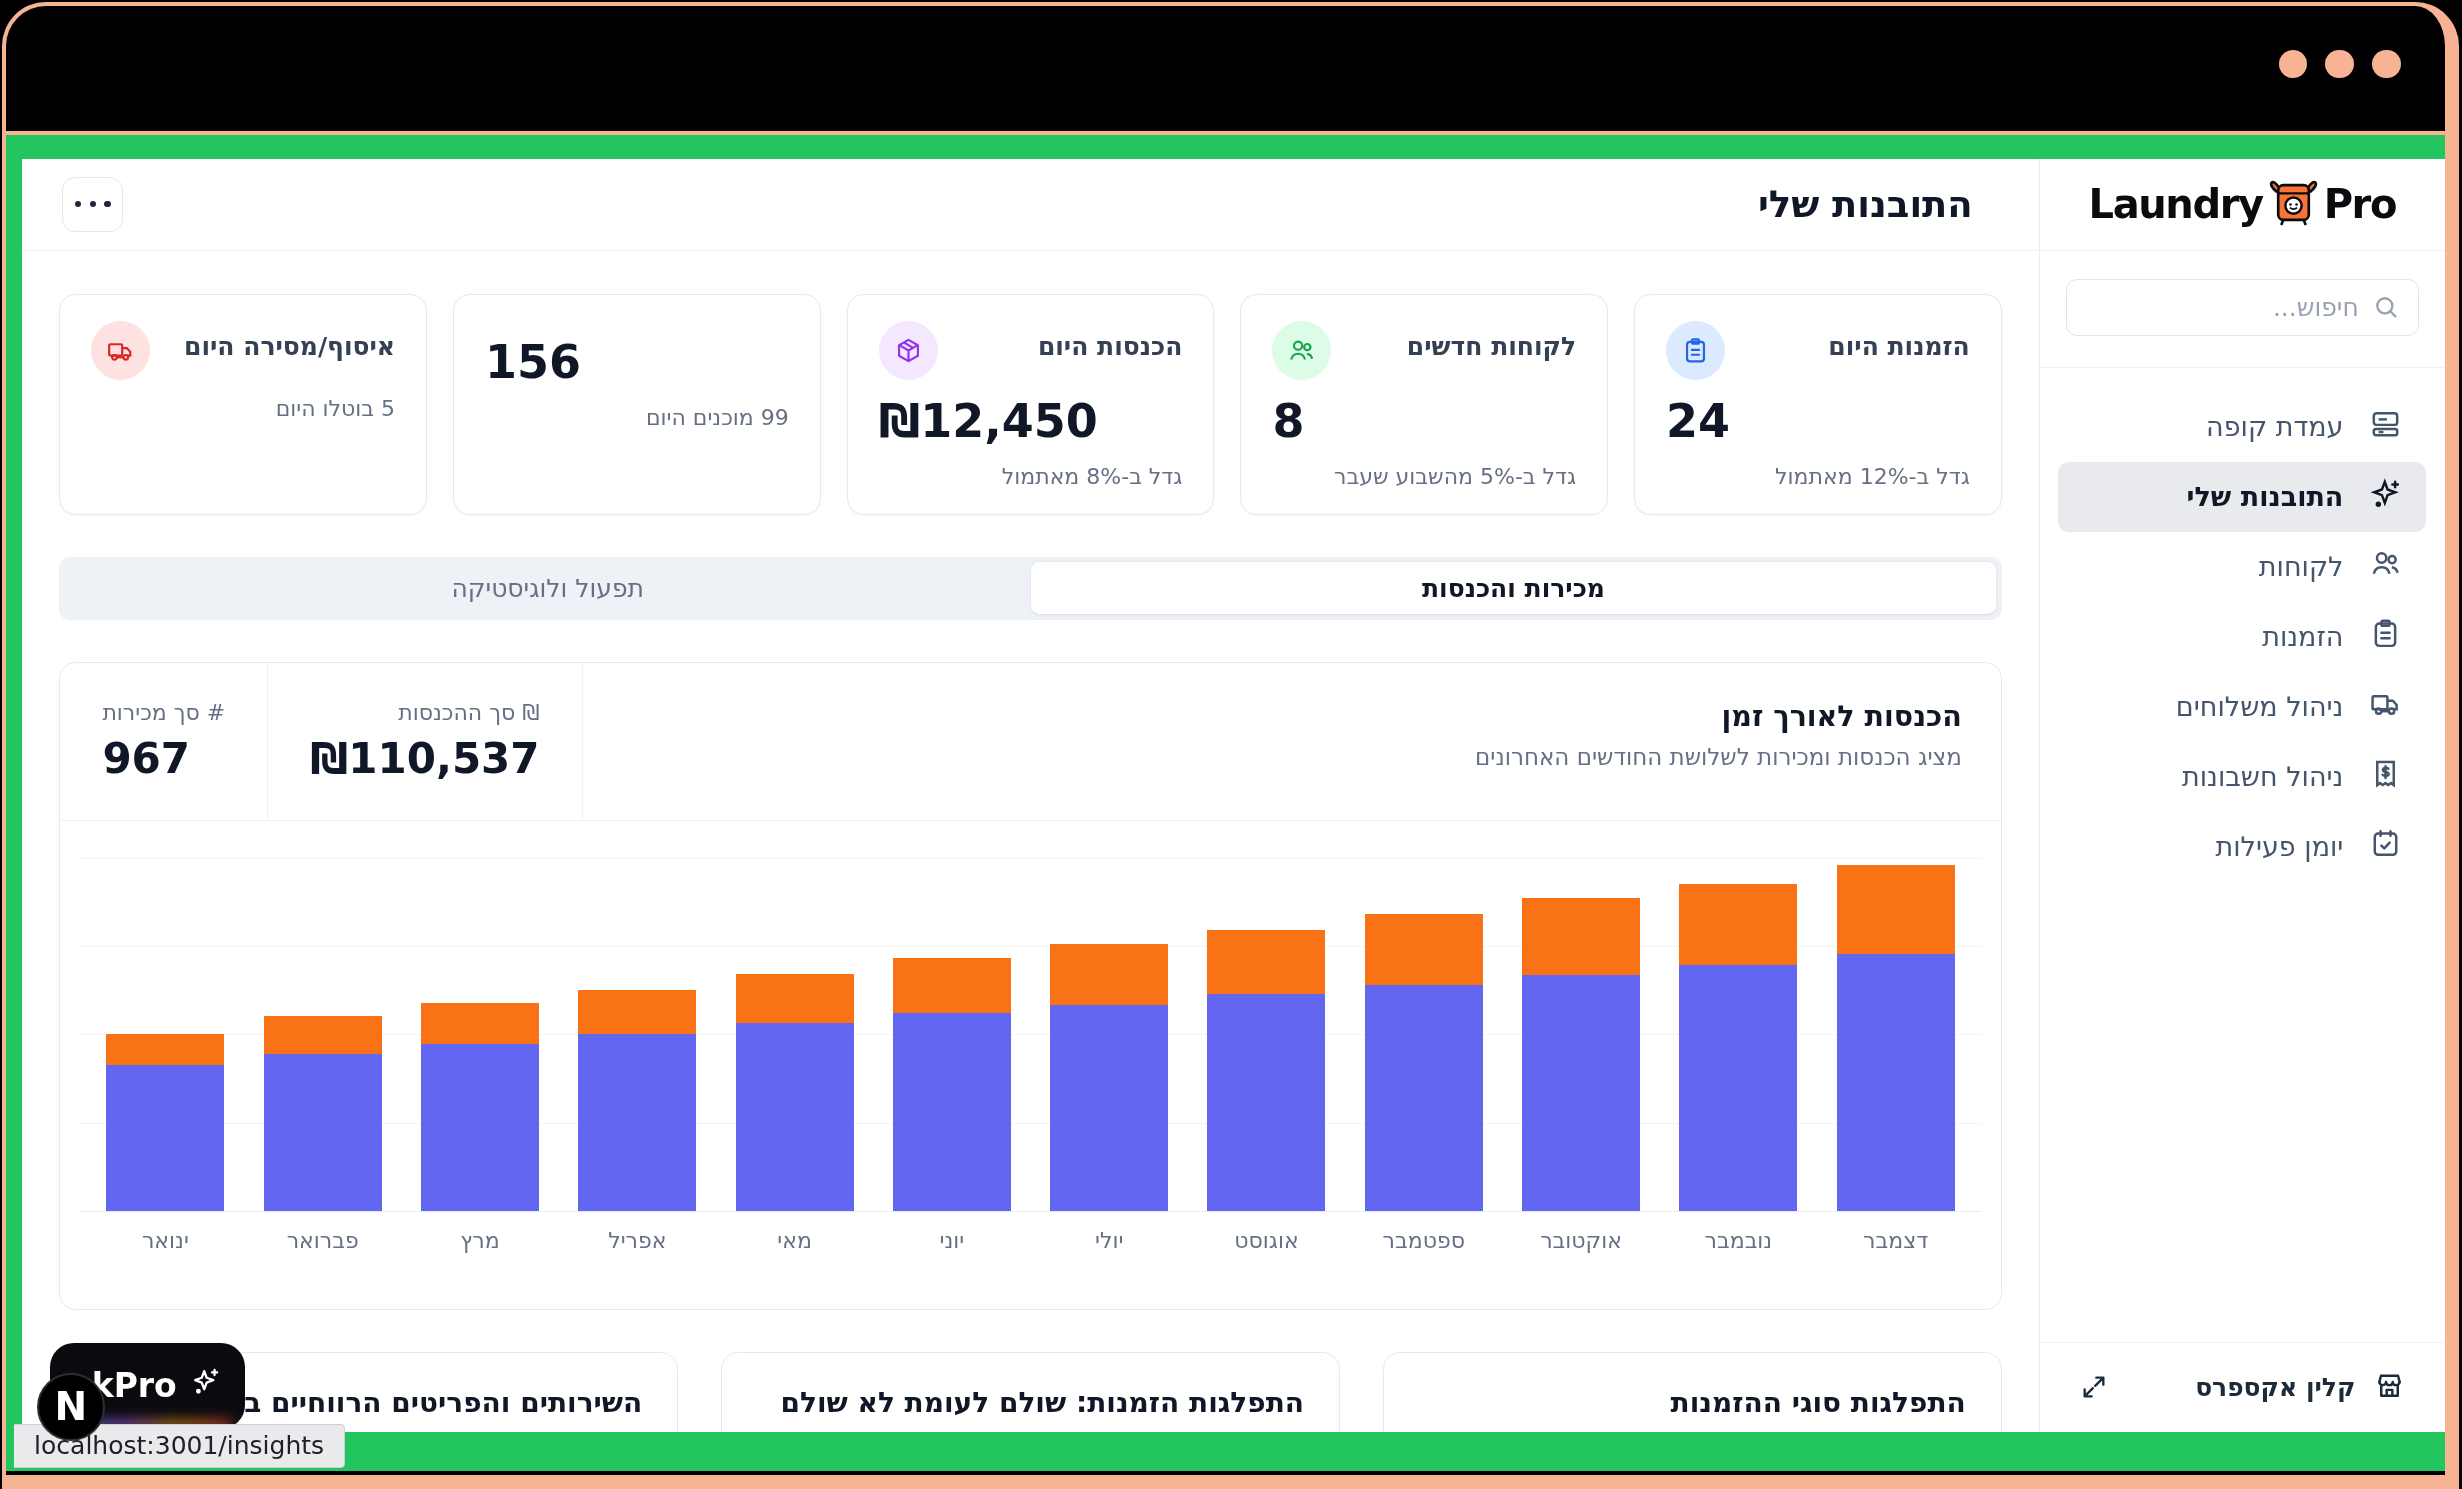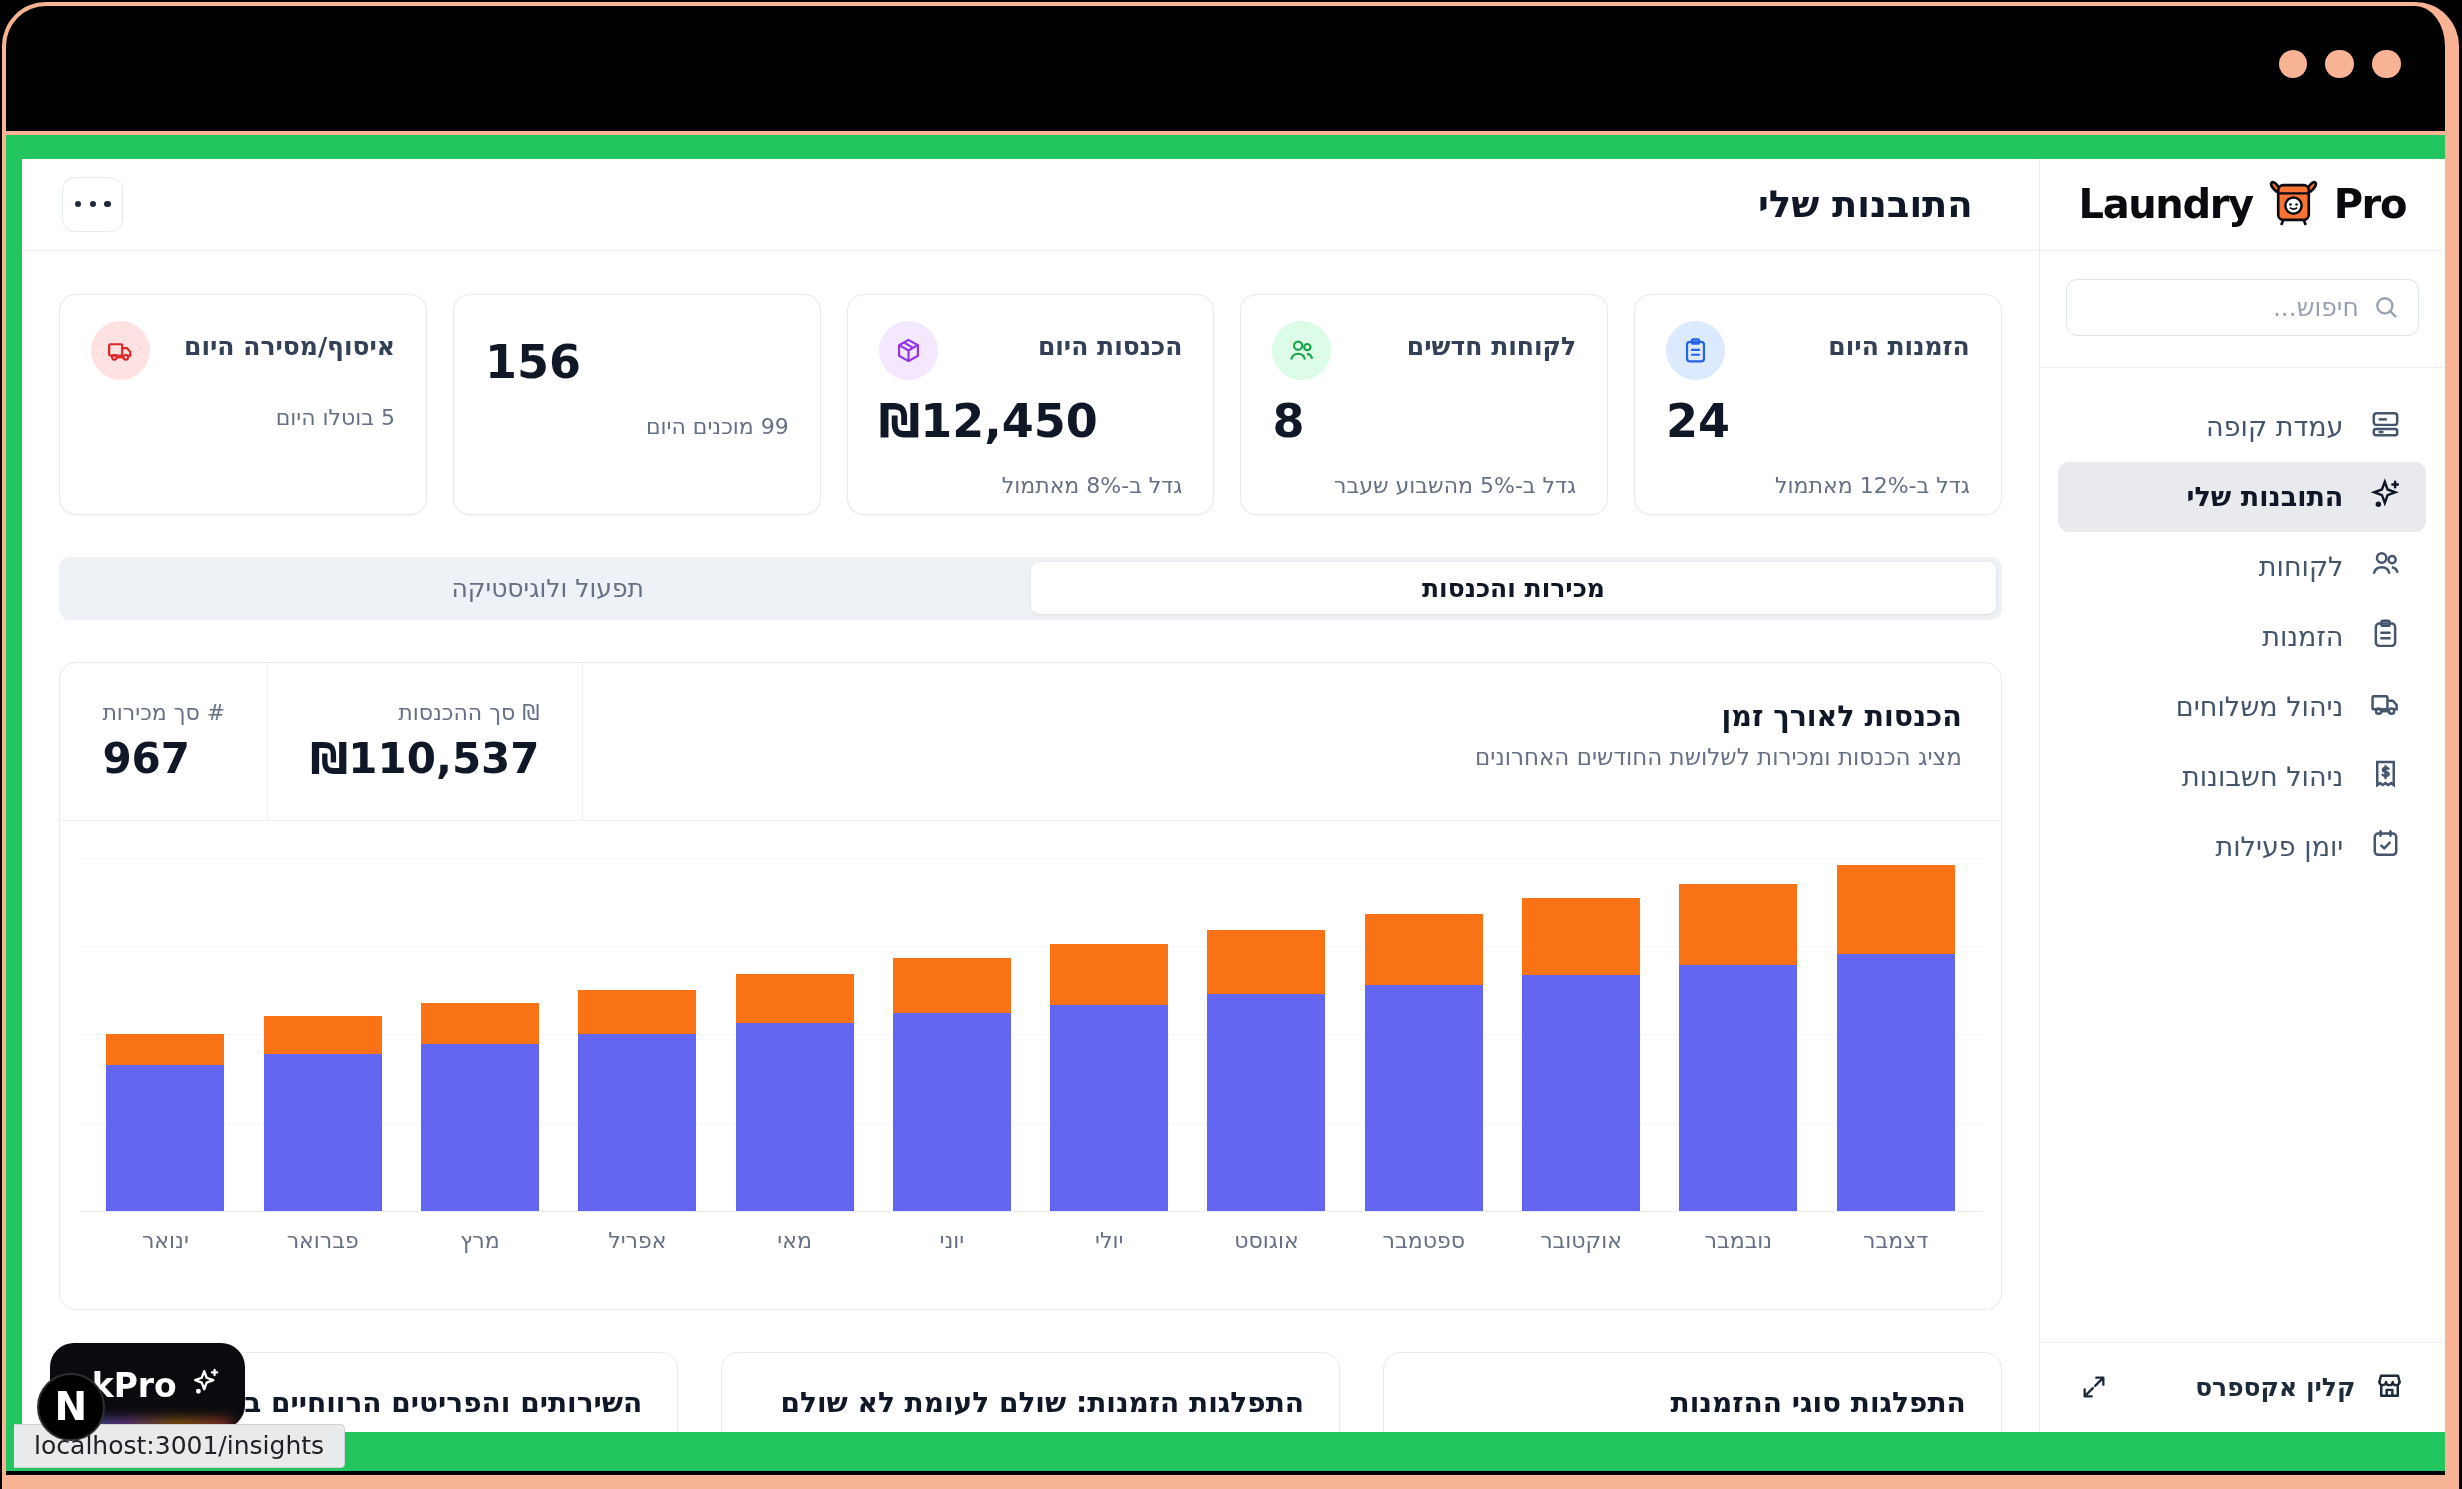--- a/index.html
+++ b/index.html
@@ -13,21 +13,21 @@
   .dots { position:absolute; right:44px; top:44px; display:flex; gap:18.4px; }
   .dot { width:28.5px; height:28.5px; border-radius:50%; background:#f8b294; }
   .viewport { position:relative; height:1336px; background:#22c55e; }
 
   
   .app { position:absolute; left:16.6px; top:24px; right:0; height:1273px; background:#fff;
     direction:rtl; display:flex; overflow:hidden; color:#101828; }
 
   
   .sidebar { width:406px; flex:0 0 406px; border-left:0.9px solid #e7ecf2; display:flex; flex-direction:column; background:#fff; }
-  .logo-row { height:92px; border-bottom:0.9px solid #eef2f6; display:flex; align-items:center; justify-content:center; gap:14px; direction:ltr; }
+  .logo-row { height:92px; border-bottom:0.9px solid #eef2f6; display:flex; align-items:center; justify-content:center; gap:4px; direction:ltr; }
   .logo-text { font-size:40px; font-weight:800; letter-spacing:-1.4px; color:#0b0b0f; }
   .search-wrap { padding:28px 26px 31px; border-bottom:0.9px solid #eef2f6; }
   .search-box { position:relative; }
   .search-box input { width:100%; height:57px; border:1.4px solid #dfe5ec; border-radius:11px;
     padding:0 59px 0 18.4px; font-size:25px; color:#344054; background:#fff; outline:none;
     font-family:inherit; text-align:right; }
   .search-box input::placeholder { color:#98a2b3; }
   .search-icon { position:absolute; right:18.4px; top:14.7px; width:28px; height:28px; color:#98a2b3; }
   .nav { padding:24px 18.4px; display:flex; flex-direction:column; gap:0; }
   .nav-item { height:70px; border-radius:11px; display:flex; align-items:center; gap:26px;
@@ -55,21 +55,21 @@
 
   
   .stats-row { display:flex; gap:26px; }
   .stat-card { flex:1; height:221px; border:0.9px solid #e5eaf0; border-radius:16.6px; padding:26px 31px;
     background:#fff; box-shadow:0 0.9px 1.8px rgba(16,24,40,.04); }
   .stat-top { display:flex; justify-content:space-between; align-items:flex-start; }
   .stat-title { font-size:25px; font-weight:600; color:#344054; padding-top:11px; }
   .stat-icon { width:59px; height:59px; border-radius:50%; display:flex; align-items:center; justify-content:center; }
   .stat-icon svg { width:29px; height:29px; }
   .stat-value { font-size:46px; font-weight:700; color:#101828; margin-top:14.7px; }
-  .stat-sub { font-size:22px; color:#667085; margin-top:25px; }
+  .stat-sub { font-size:22px; color:#667085; margin-top:16px; }
 
   
   .tabs { margin-top:42px; height:63px; background:#eef2f6; border-radius:11px; padding:5.5px; display:flex; }
   .tab { flex:1; border:none; background:transparent; border-radius:8.3px; font-size:25px; color:#667085;
     display:flex; align-items:center; justify-content:center; cursor:pointer; font-family:inherit; }
   .tab.active { background:#fff; color:#101828; font-weight:700; box-shadow:0 0.9px 2.8px rgba(16,24,40,.10); }
 
   
   .chart-card { margin-top:42px; height:648px; border:0.9px solid #e5eaf0; border-radius:16.6px; background:#fff; overflow:hidden; }
   .chart-header { display:flex; border-bottom:0.9px solid #eef2f6; }

